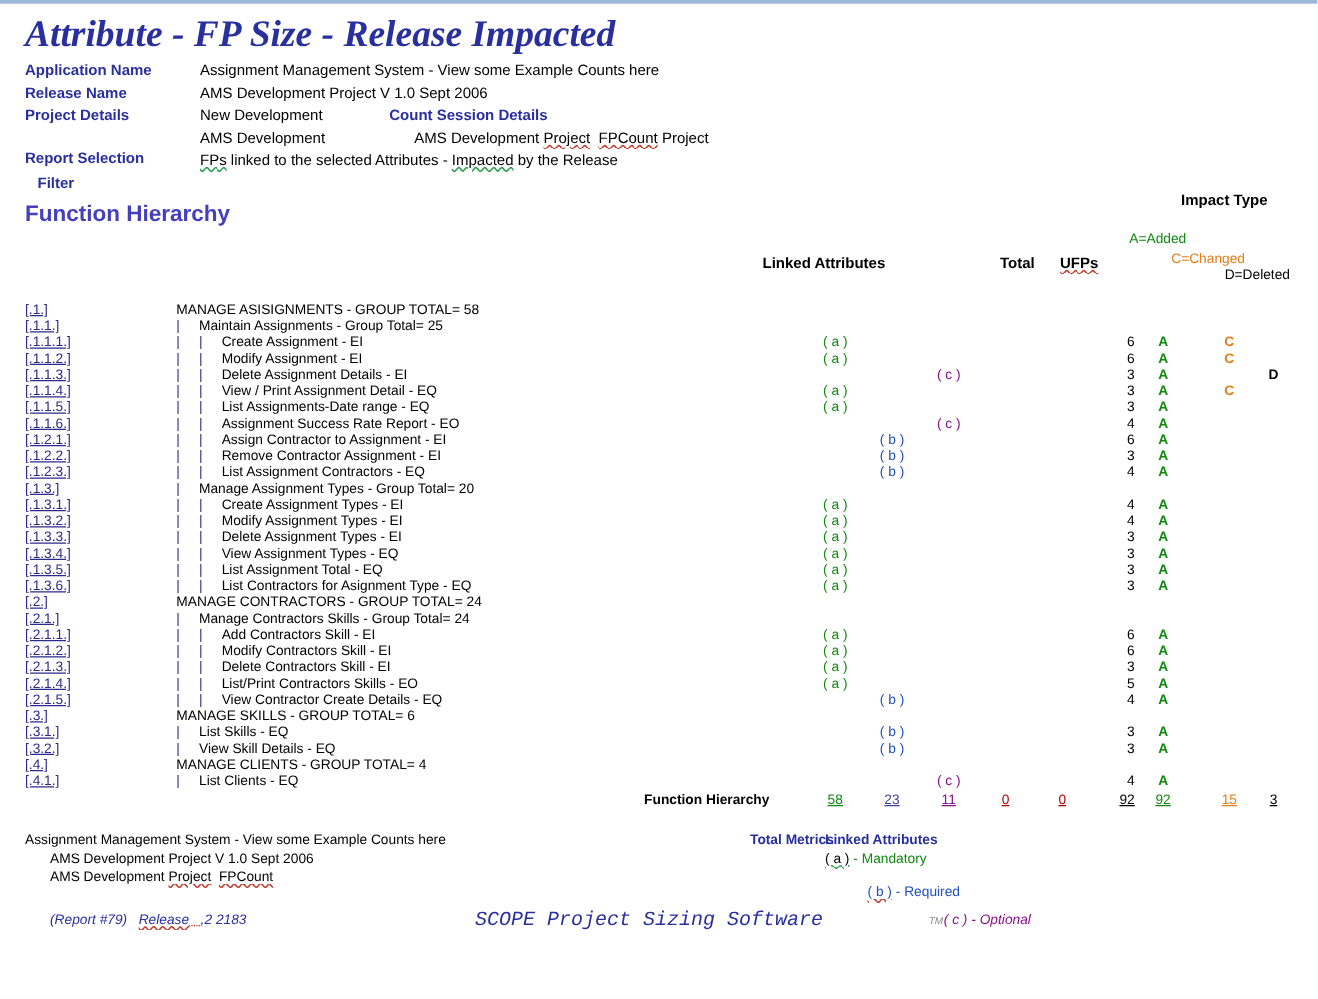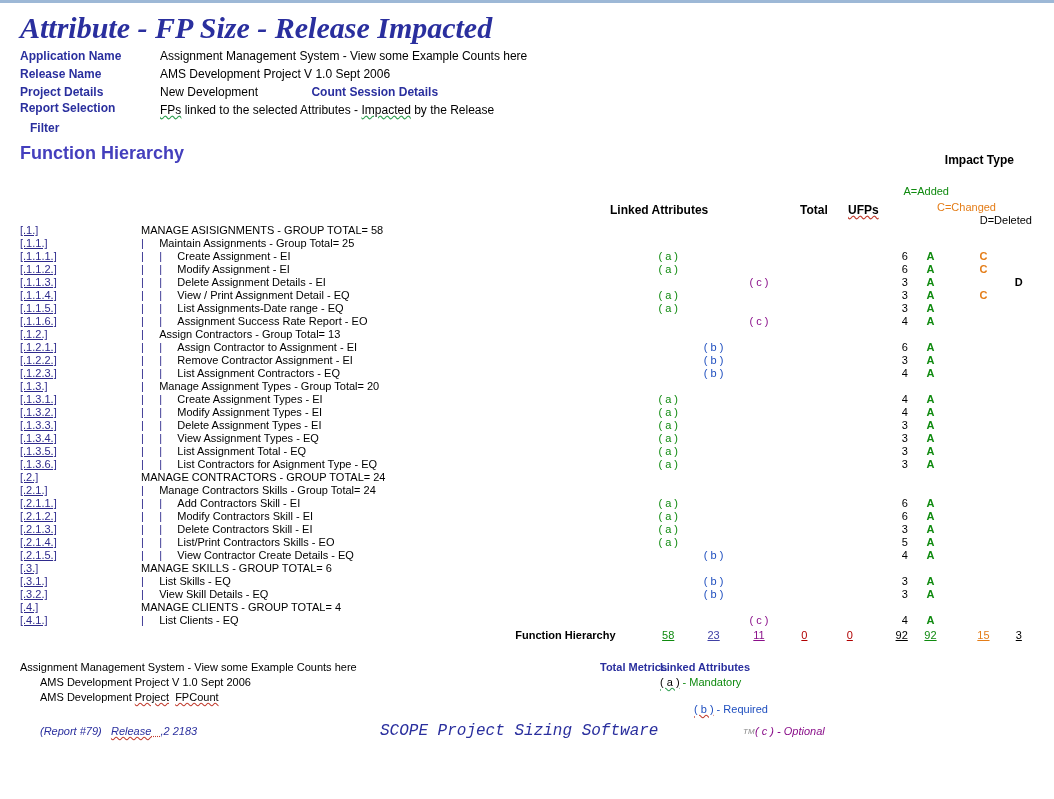--- a/index.html
+++ b/index.html
@@ -71,20 +71,24 @@
   <div class="hdr-row">
     <div class="hdr-label">Project Details</div>
     <div class="hdr-val">
       <span>New Development</span>
       <span class="hdr-sublabel" style="margin-left:50px">Count Session Details</span>
     </div>
   </div>
 
   <div class="hdr-row">
     <div class="hdr-label"></div>
+    <div class="hdr-val">
+      <span>AMS Development</span>
+      <span style="margin-left:68px"><span>AMS Development </span><span class="wave">Project</span>&nbsp;&nbsp;<span class="wave">FPCount</span><span> Project</span></span>
+    </div>
   </div>
 
   <div class="hdr-row" style="align-items:flex-start">
     <div class="hdr-label" style="line-height:14px"><span>Report Selection</span></div>
     <div class="hdr-val"><span class="wave-g">FPs</span><span> linked to the selected Attributes -   </span><span class="wave-g">Impacted</span><span> by the Release</span></div>
   </div>
 
   <div class="hdr-row">
     <div class="hdr-label" style="padding-left:10px">Filter</div>
   </div>
@@ -219,34 +223,20 @@
           <tr>
             <td><span class="num">[.1.1.6.]</span></td>
             <td><span class="pipe">|</span>&nbsp;&nbsp;&nbsp;&nbsp;&nbsp;<span class="pipe">|</span>&nbsp;&nbsp;&nbsp;&nbsp;&nbsp;<span class="ftxt">Assignment Success Rate Report   -   EO</span></td>
             <td style="text-align: center;"></td>
             <td style="text-align: center;"></td>
             <td style="text-align: center;"><span class="attr-c">( c )</span></td>
             <td style="text-align: center;"></td>
             <td style="text-align: center;"></td>
             <td class="ufp"><span>4</span></td>
             <td style="text-align: center;"><span class="imp-a">A</span></td>
-            <td></td>
-            <td style="text-align: center;"></td>
-            <td style="text-align: center;"></td>
-          </tr>
-          <tr>
-            <td><span class="num">[.1.2.]</span></td>
-            <td><span class="pipe">|</span>&nbsp;&nbsp;&nbsp;&nbsp;&nbsp;<span class="ftxt bold">Assign Contractors - Group Total= 13</span></td>
-            <td style="text-align: center;"></td>
-            <td style="text-align: center;"></td>
-            <td style="text-align: center;"></td>
-            <td style="text-align: center;"></td>
-            <td style="text-align: center;"></td>
-            <td class="ufp"></td>
-            <td style="text-align: center;"></td>
             <td></td>
             <td style="text-align: center;"></td>
             <td style="text-align: center;"></td>
           </tr>
           <tr>
             <td><span class="num">[.1.2.1.]</span></td>
             <td><span class="pipe">|</span>&nbsp;&nbsp;&nbsp;&nbsp;&nbsp;<span class="pipe">|</span>&nbsp;&nbsp;&nbsp;&nbsp;&nbsp;<span class="ftxt">Assign Contractor to Assignment   -   EI</span></td>
             <td style="text-align: center;"></td>
             <td style="text-align: center;"><span class="attr-b">( b )</span></td>
             <td style="text-align: center;"></td>

